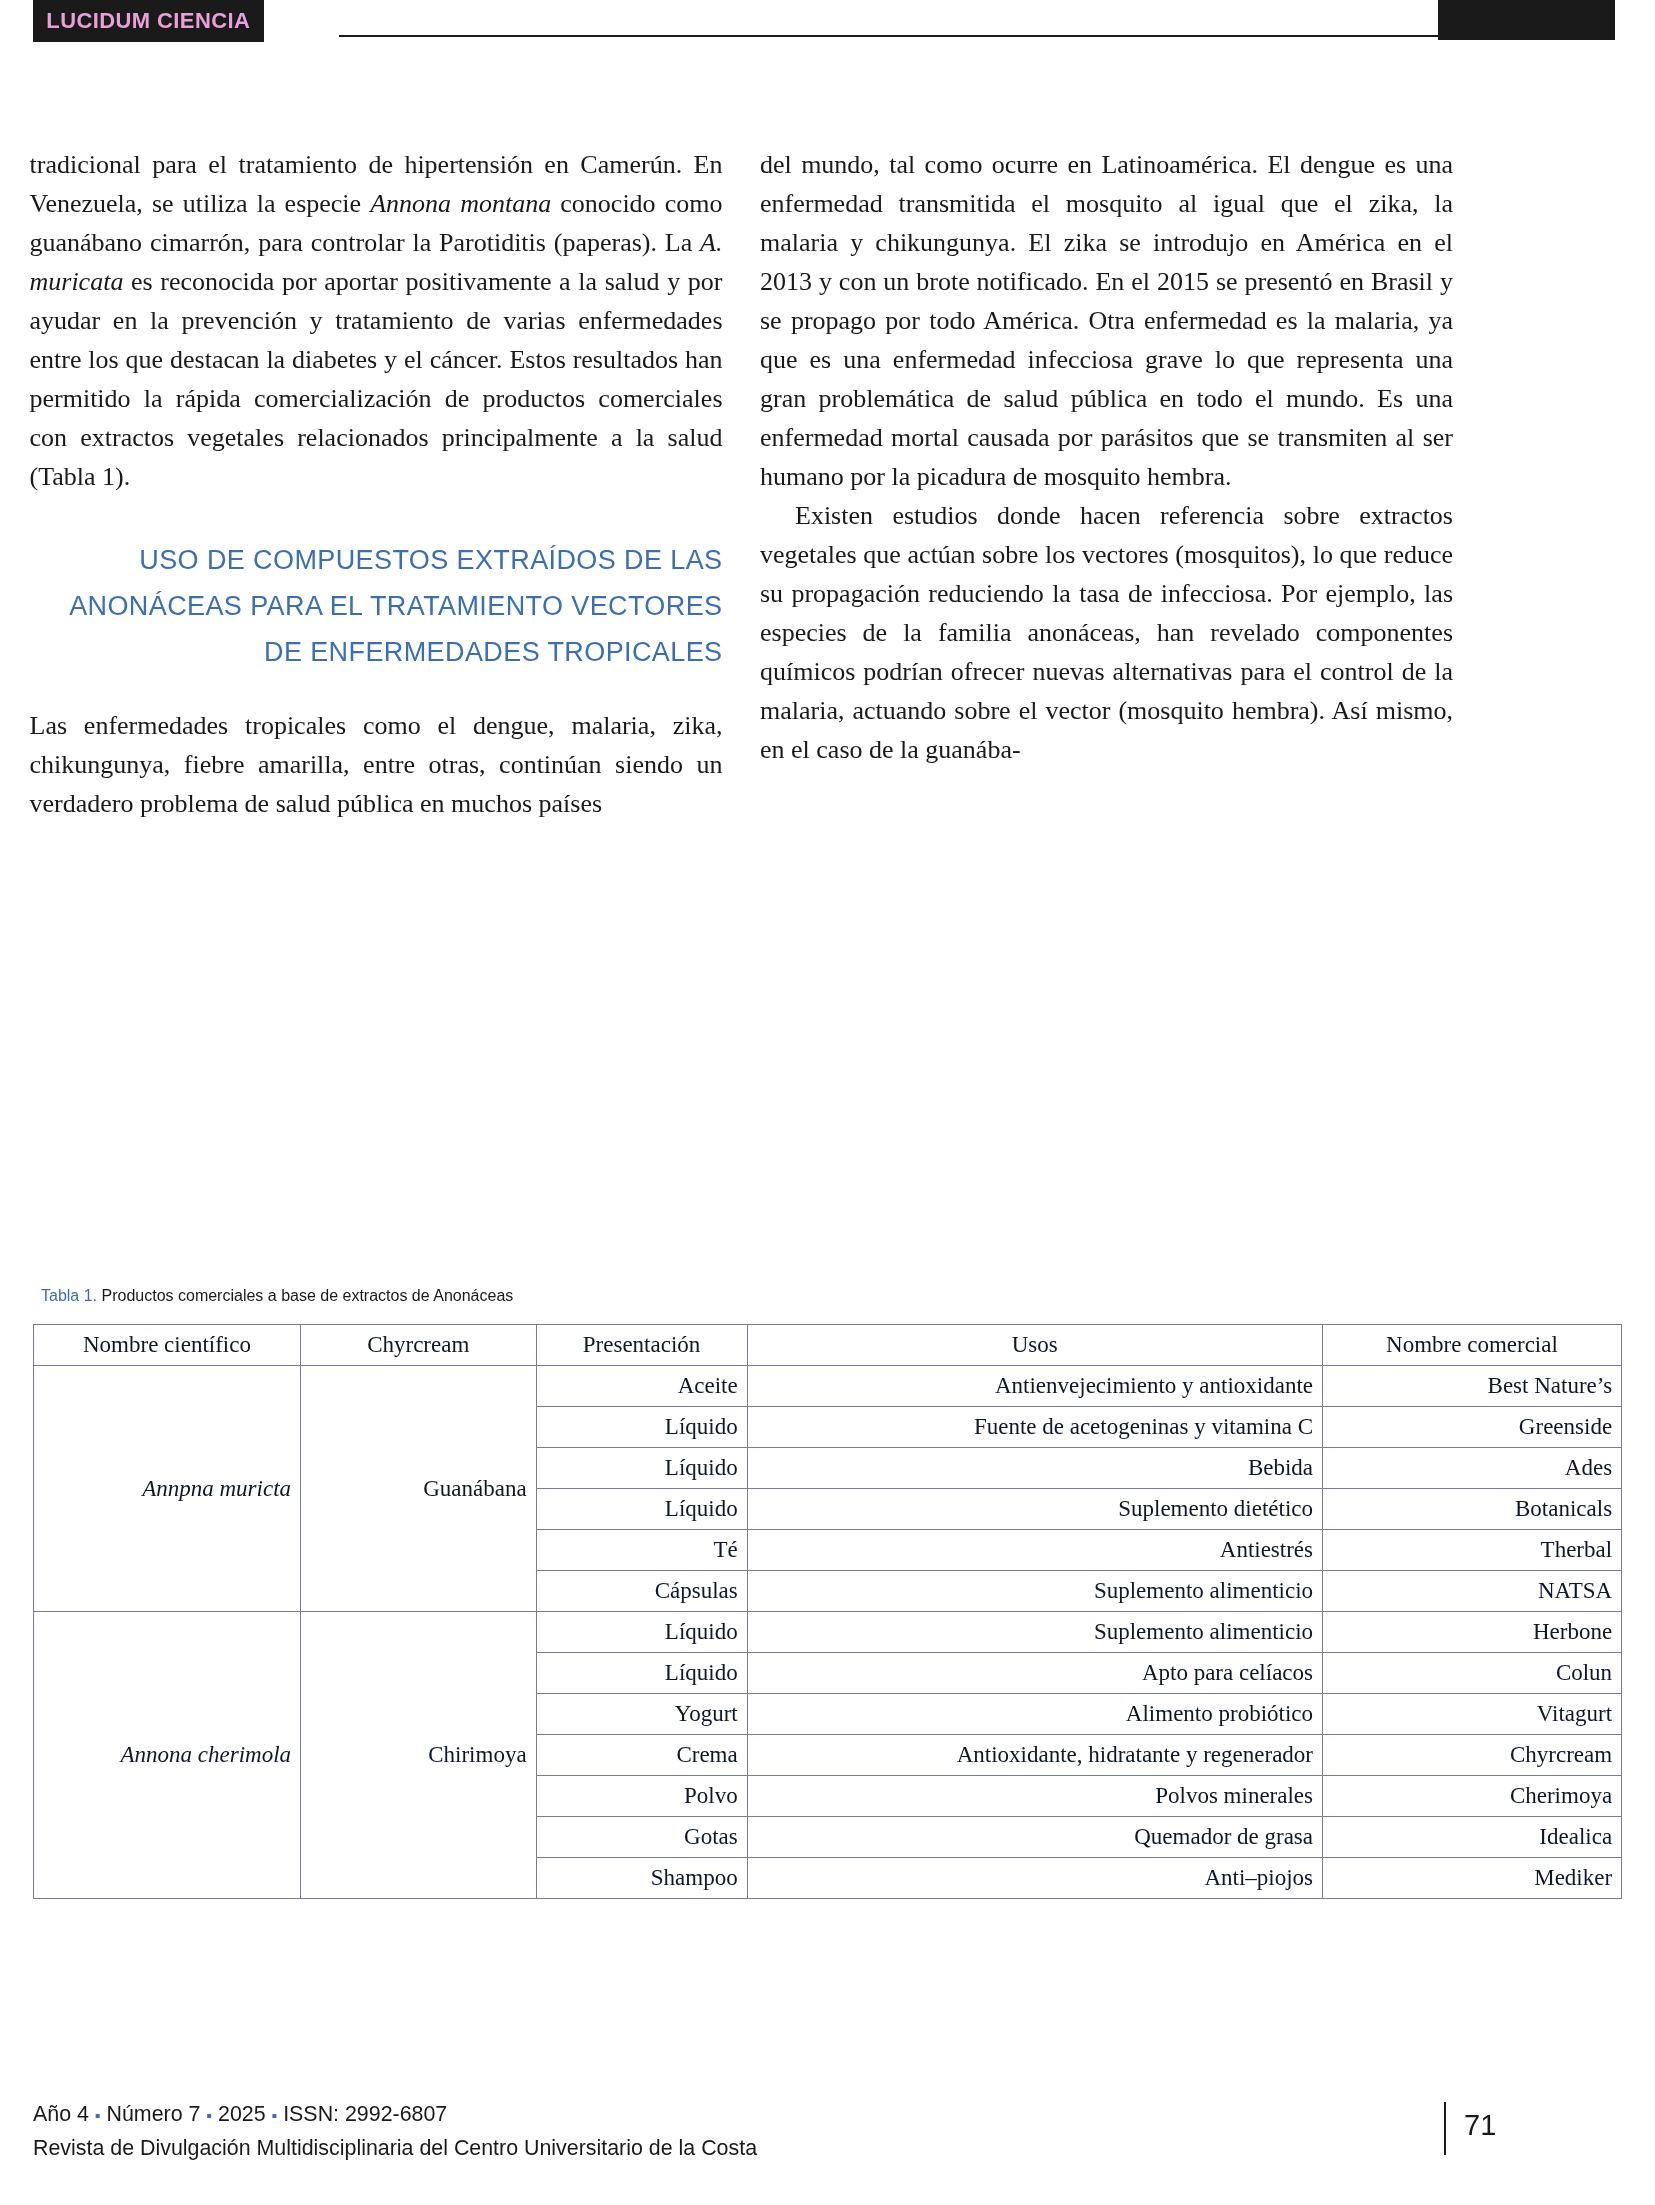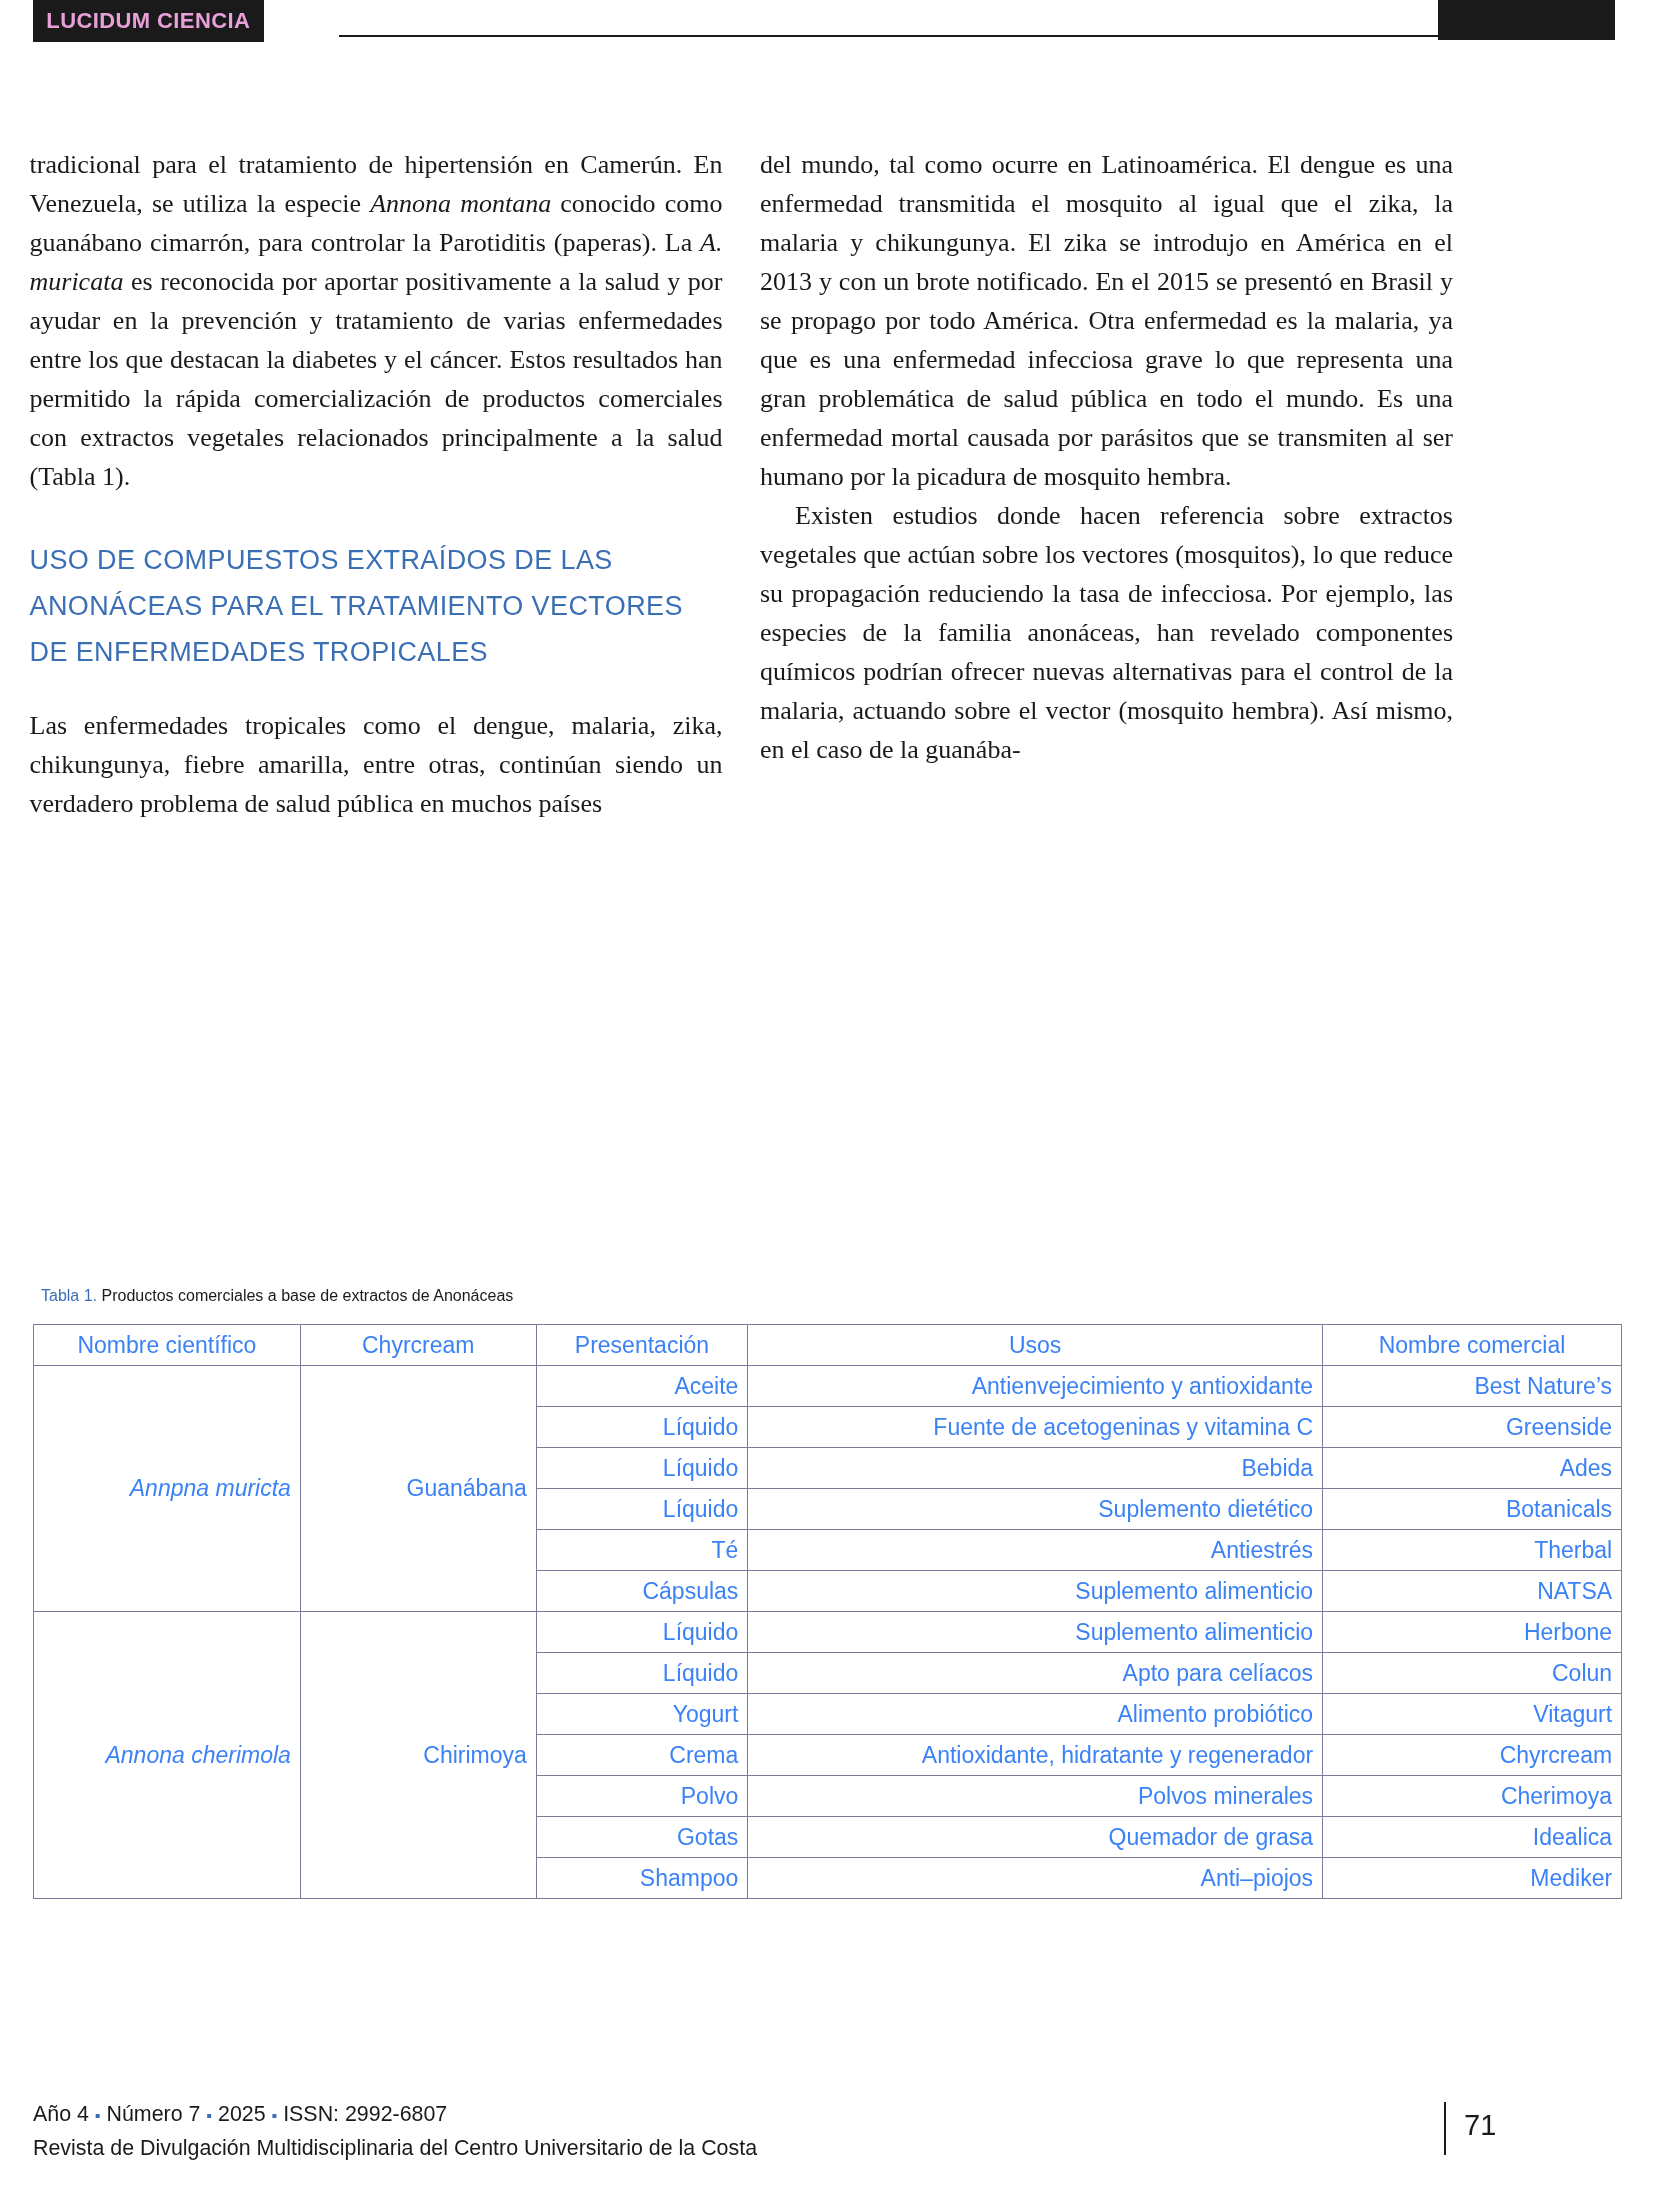--- a/index.html
+++ b/index.html
@@ -86,21 +86,21 @@
   }
   .italic { font-style: italic; }
 
   .section-head {
     color: #3b6fb5;
     font-family: "Liberation Sans", sans-serif;
     font-size: 27px;
     line-height: 46px;
     letter-spacing: 0.4px;
     margin: 41px 0 31px 0;
-    text-align: left;
+    text-align: right;
   }
 
   
   .table-caption {
     position: absolute;
     top: 1287px;
     left: 41px;
     font-family: "Liberation Sans", sans-serif;
     font-size: 16px;
     color: #1a1a1a;
@@ -108,23 +108,23 @@
   .table-caption .lbl {
     color: #3b6fb5;
   }
 
   table.data-table {
     position: absolute;
     top: 1324px;
     left: 33px;
     width: 1589px;
     border-collapse: collapse;
-    font-family: Liberation Sans, sans-serif;
+    font-family: Liberation Serif, serif;
     font-size: 23px;
-    color: #3b82f6;
+    color: #0f172a;
   }
   table.data-table th,
   table.data-table td {
     border: 1.5px solid #7a7a9a;
     padding: 4.4px 8.9px;
     height: 41px;
     box-sizing: border-box;
     vertical-align: middle;
   }
   table.data-table thead th {

